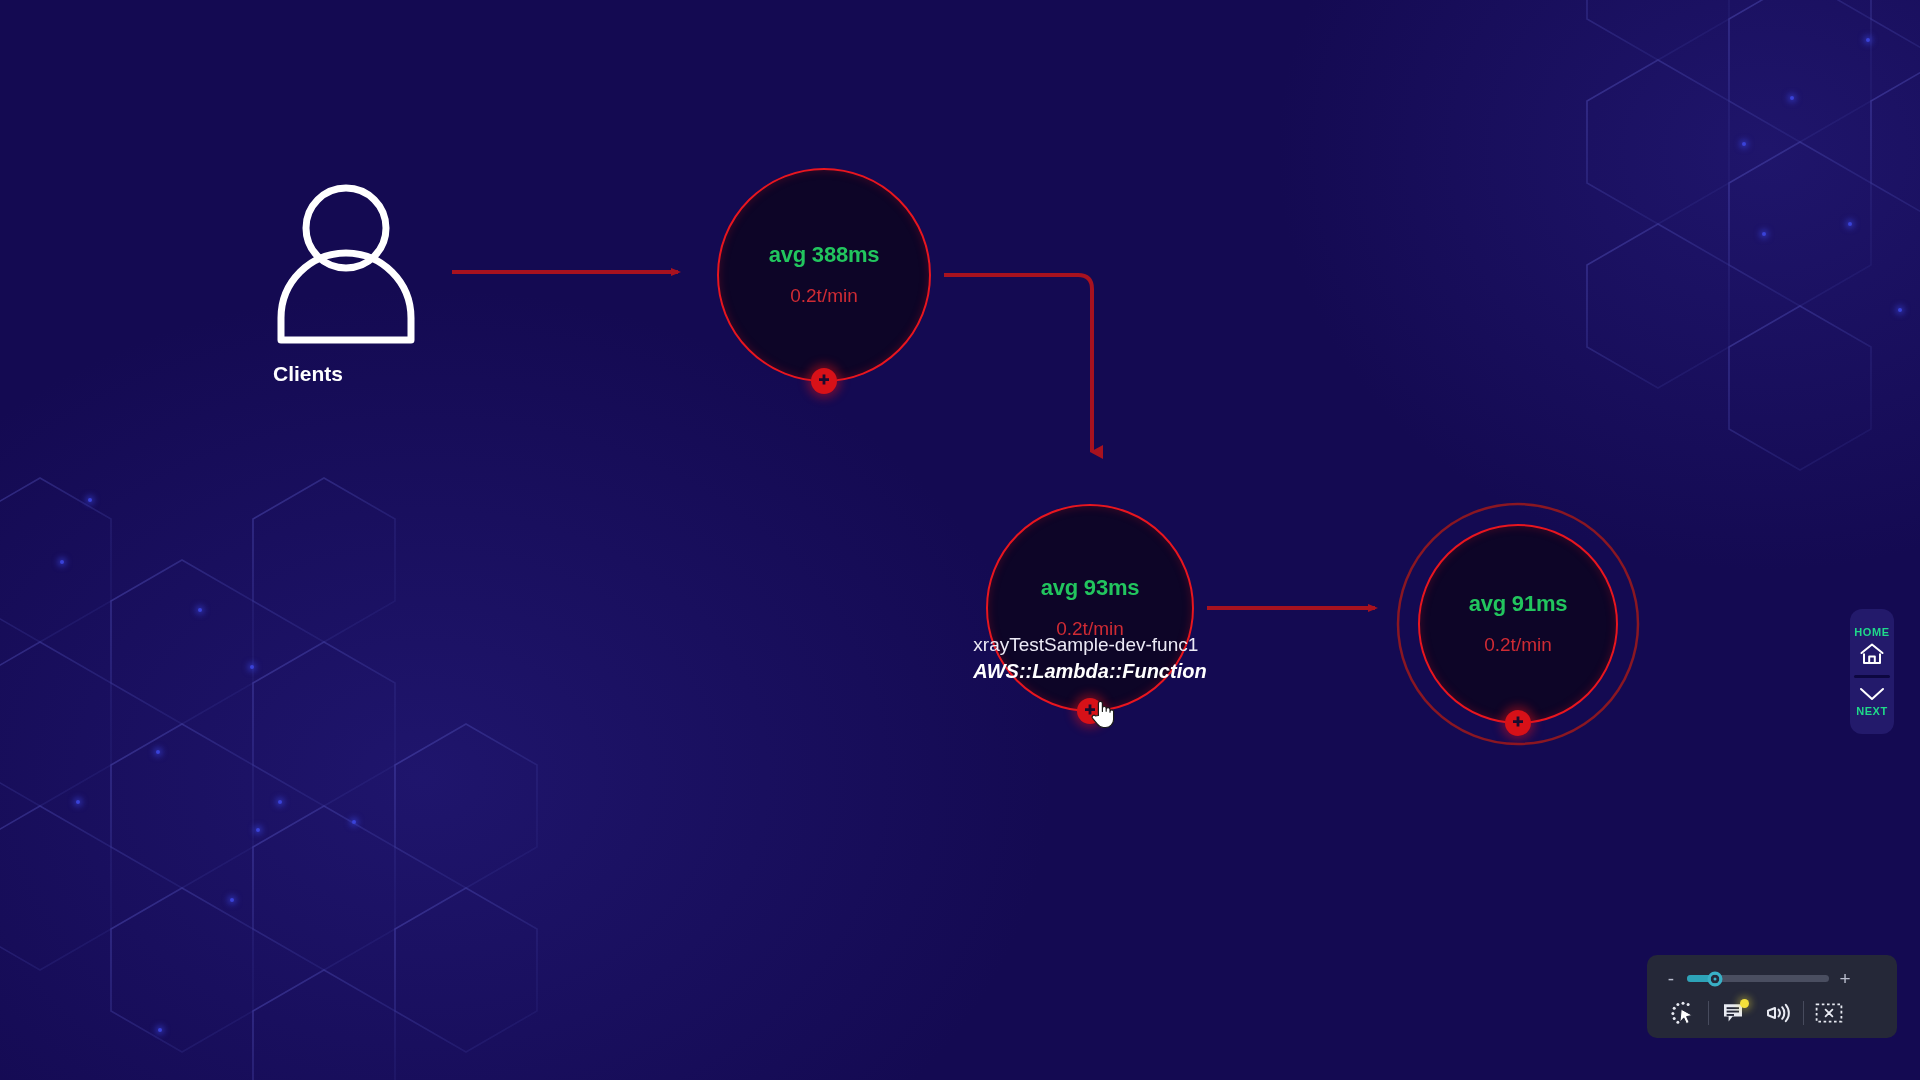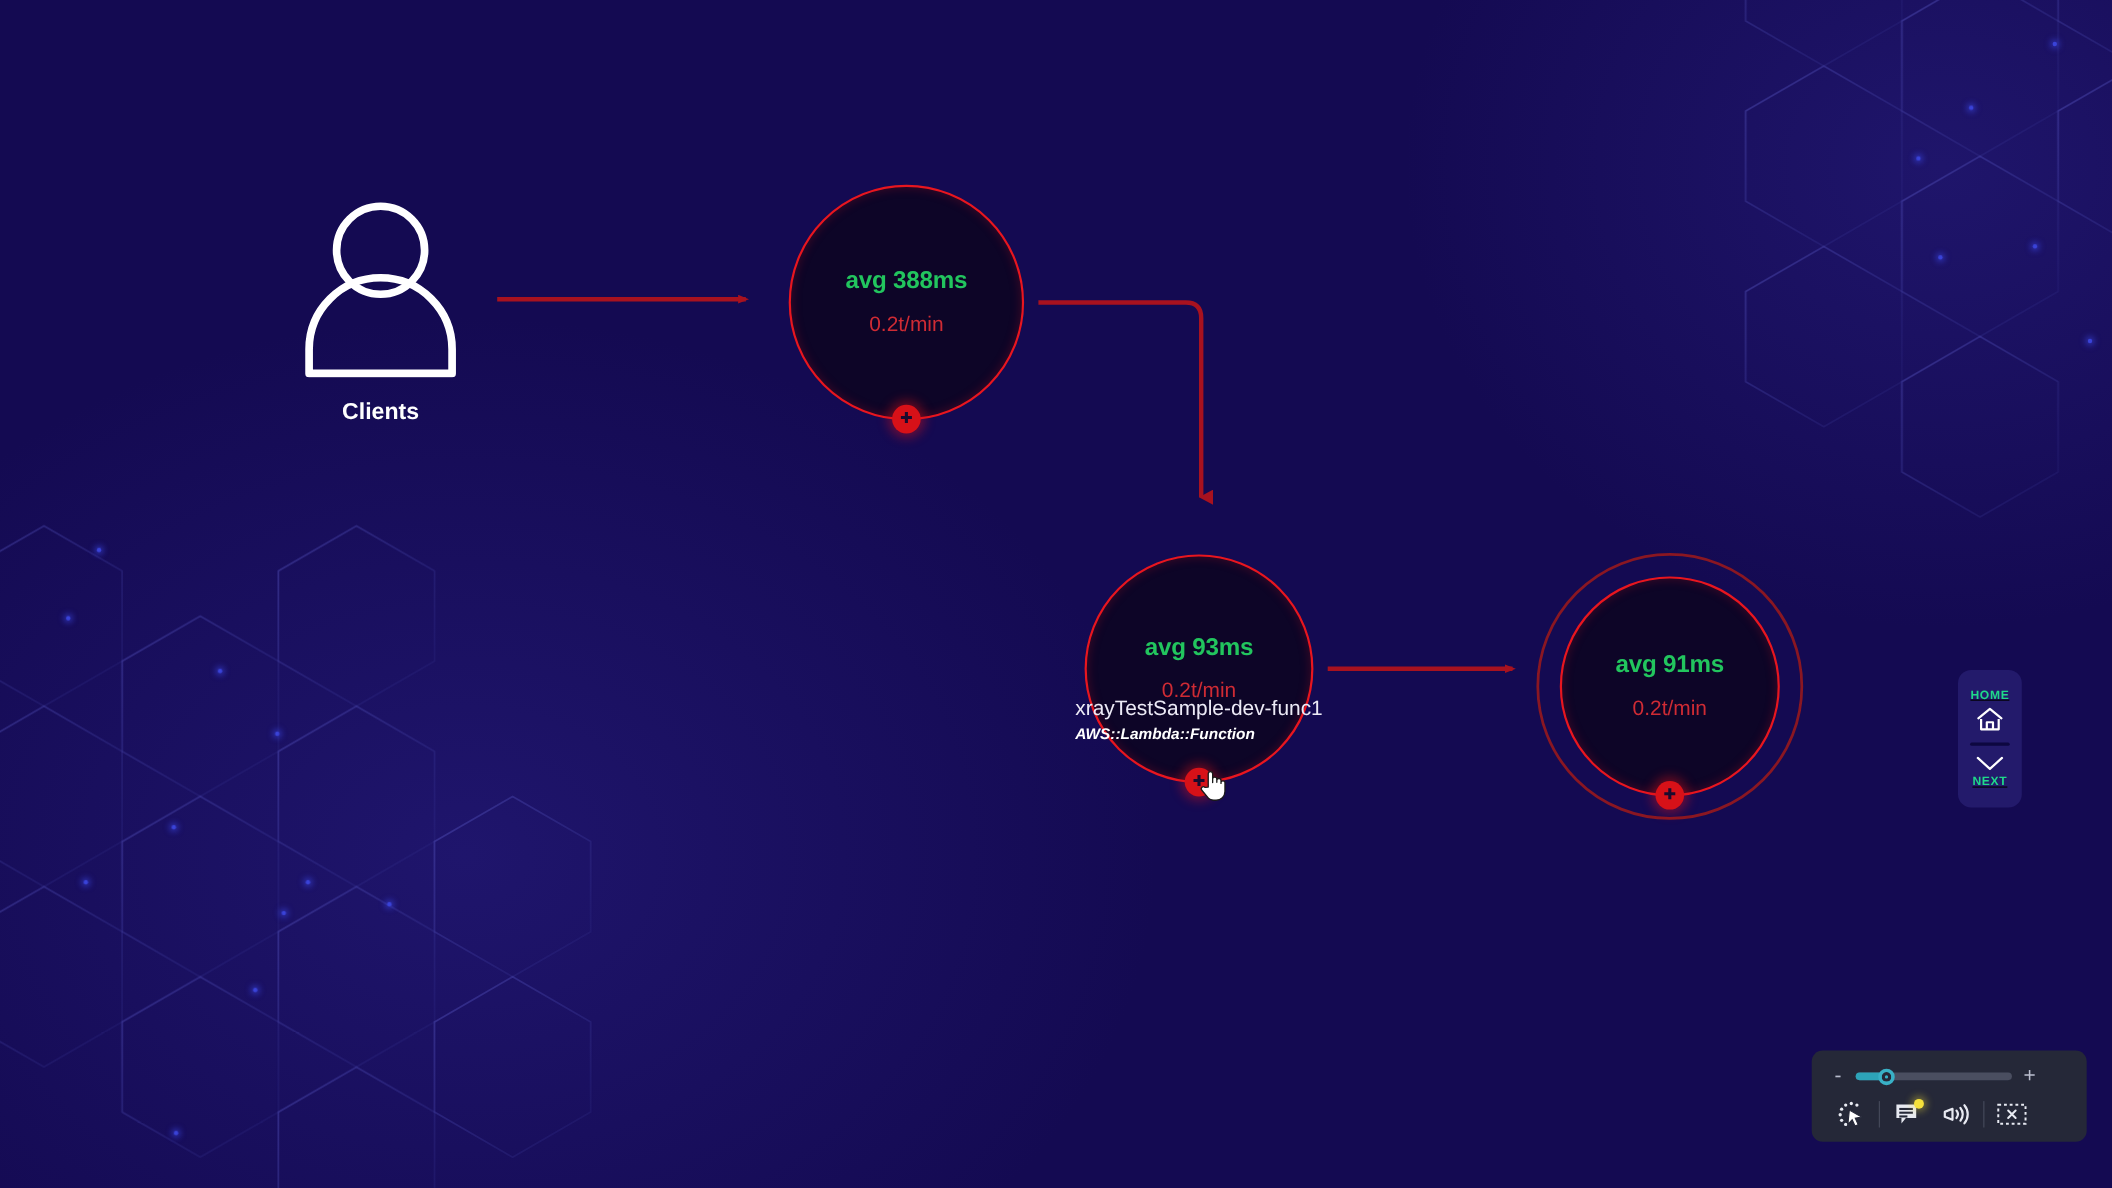--- a/index.html
+++ b/index.html
@@ -48,24 +48,24 @@
     background:#d71118;
     box-shadow:0 0 10px 4px rgba(215,17,24,0.45);
     display:flex; align-items:center; justify-content:center;
   }
   .node-badge svg { display:block; }
   .node-label {
     position:absolute; left:50%; transform:translateX(-50%);
     white-space:nowrap;
   }
   .node-label .ttl { font-size:19px; color:#eceaf6; line-height:1.35; }
-  .node-label .sub { font-size:14px; color:#ffffff; font-style:italic; font-weight:bold; line-height:1.35; }
-
-  
-  #clients { position:absolute; transform:translate(-50%,-50%); text-align:center; }
+  .node-label .sub { font-size:20px; color:#ffffff; font-style:italic; font-weight:bold; line-height:1.35; }
+
+  
+  #clients { position:absolute; transform:translate(-50%,-50%); text-align:left; }
   #clients .ctitle { margin-top:14px; font-size:21px; font-weight:bold; color:#ffffff; }
 
   
   #nav-widget {
     position:absolute;
     background:#231a6b;
     border-radius:12px;
     display:flex; flex-direction:column;
     align-items:center; justify-content:center;
     padding:8px 0;
@@ -237,21 +237,21 @@
       <div class="node-avg">avg 91ms</div>
       <div class="node-rate">0.2t/min</div>
       <div class="node-badge">
         <svg width="16" height="16" viewBox="0 0 16 16">
           <path d="M6.6,1.6 h2.8 v3.6 h3.6 v2.8 h-3.6 v3.6 h-2.8 v-3.6 h-3.6 v-2.8 h3.6 z" fill="#1a0b2e"></path>
         </svg>
       </div>
     </div>
   </div>
 
-  <div id="nav-widget" style="left:1780px; top:609px; width:58px; height:125px;text-decoration:underline;">
+  <div id="nav-widget" style="left:1850px; top:609px; width:44px; height:125px;">
     <div class="nav-label">HOME</div>
     <div style="padding:2px 0;">
       <svg width="26" height="24" viewBox="0 0 26 24">
         <path d="M2.5 11 L13 2.5 L23.5 11" fill="none" stroke="#ffffff" stroke-width="2" stroke-linecap="round" stroke-linejoin="round"></path>
         <path d="M5 11.6 L5 21 L21 21 L21 11.6" fill="none" stroke="#ffffff" stroke-width="2" stroke-linejoin="round"></path>
         <path d="M10.2 21 L10.2 14.6 L15.8 14.6 L15.8 21" fill="none" stroke="#ffffff" stroke-width="2" stroke-linejoin="round"></path>
       </svg>
     </div>
     <div class="nav-div"></div>
     <div style="padding:1px 0;">

